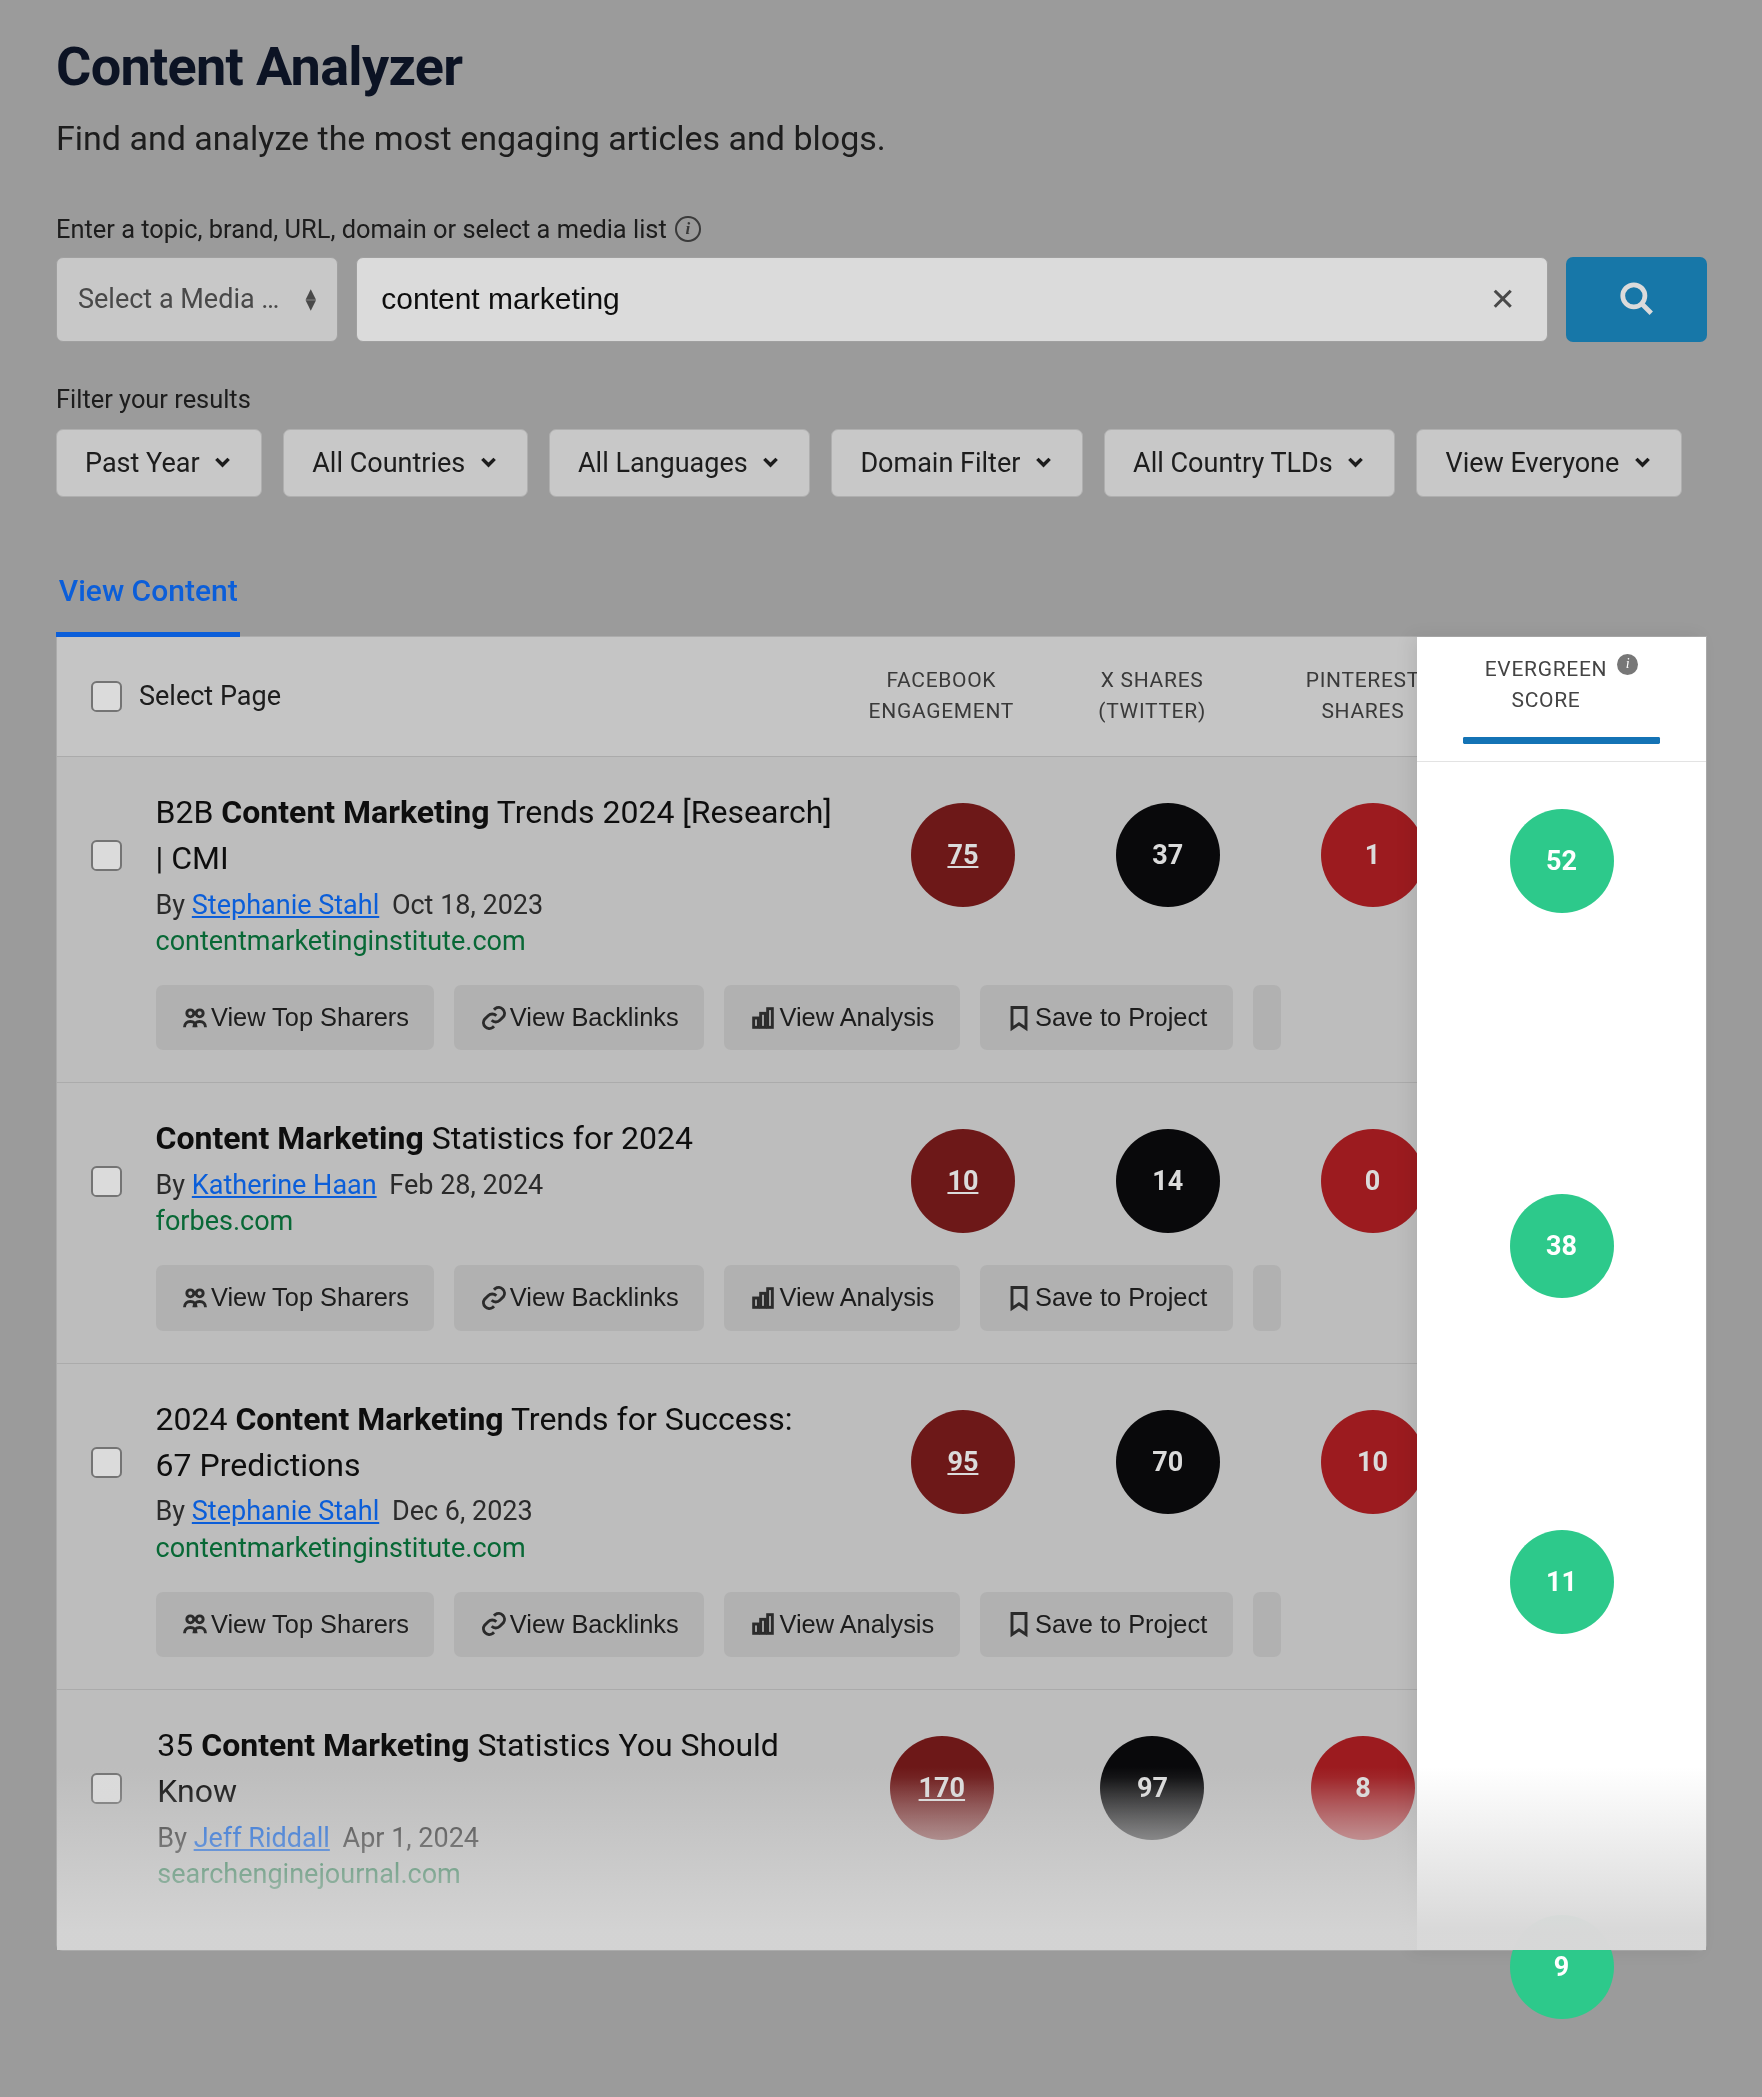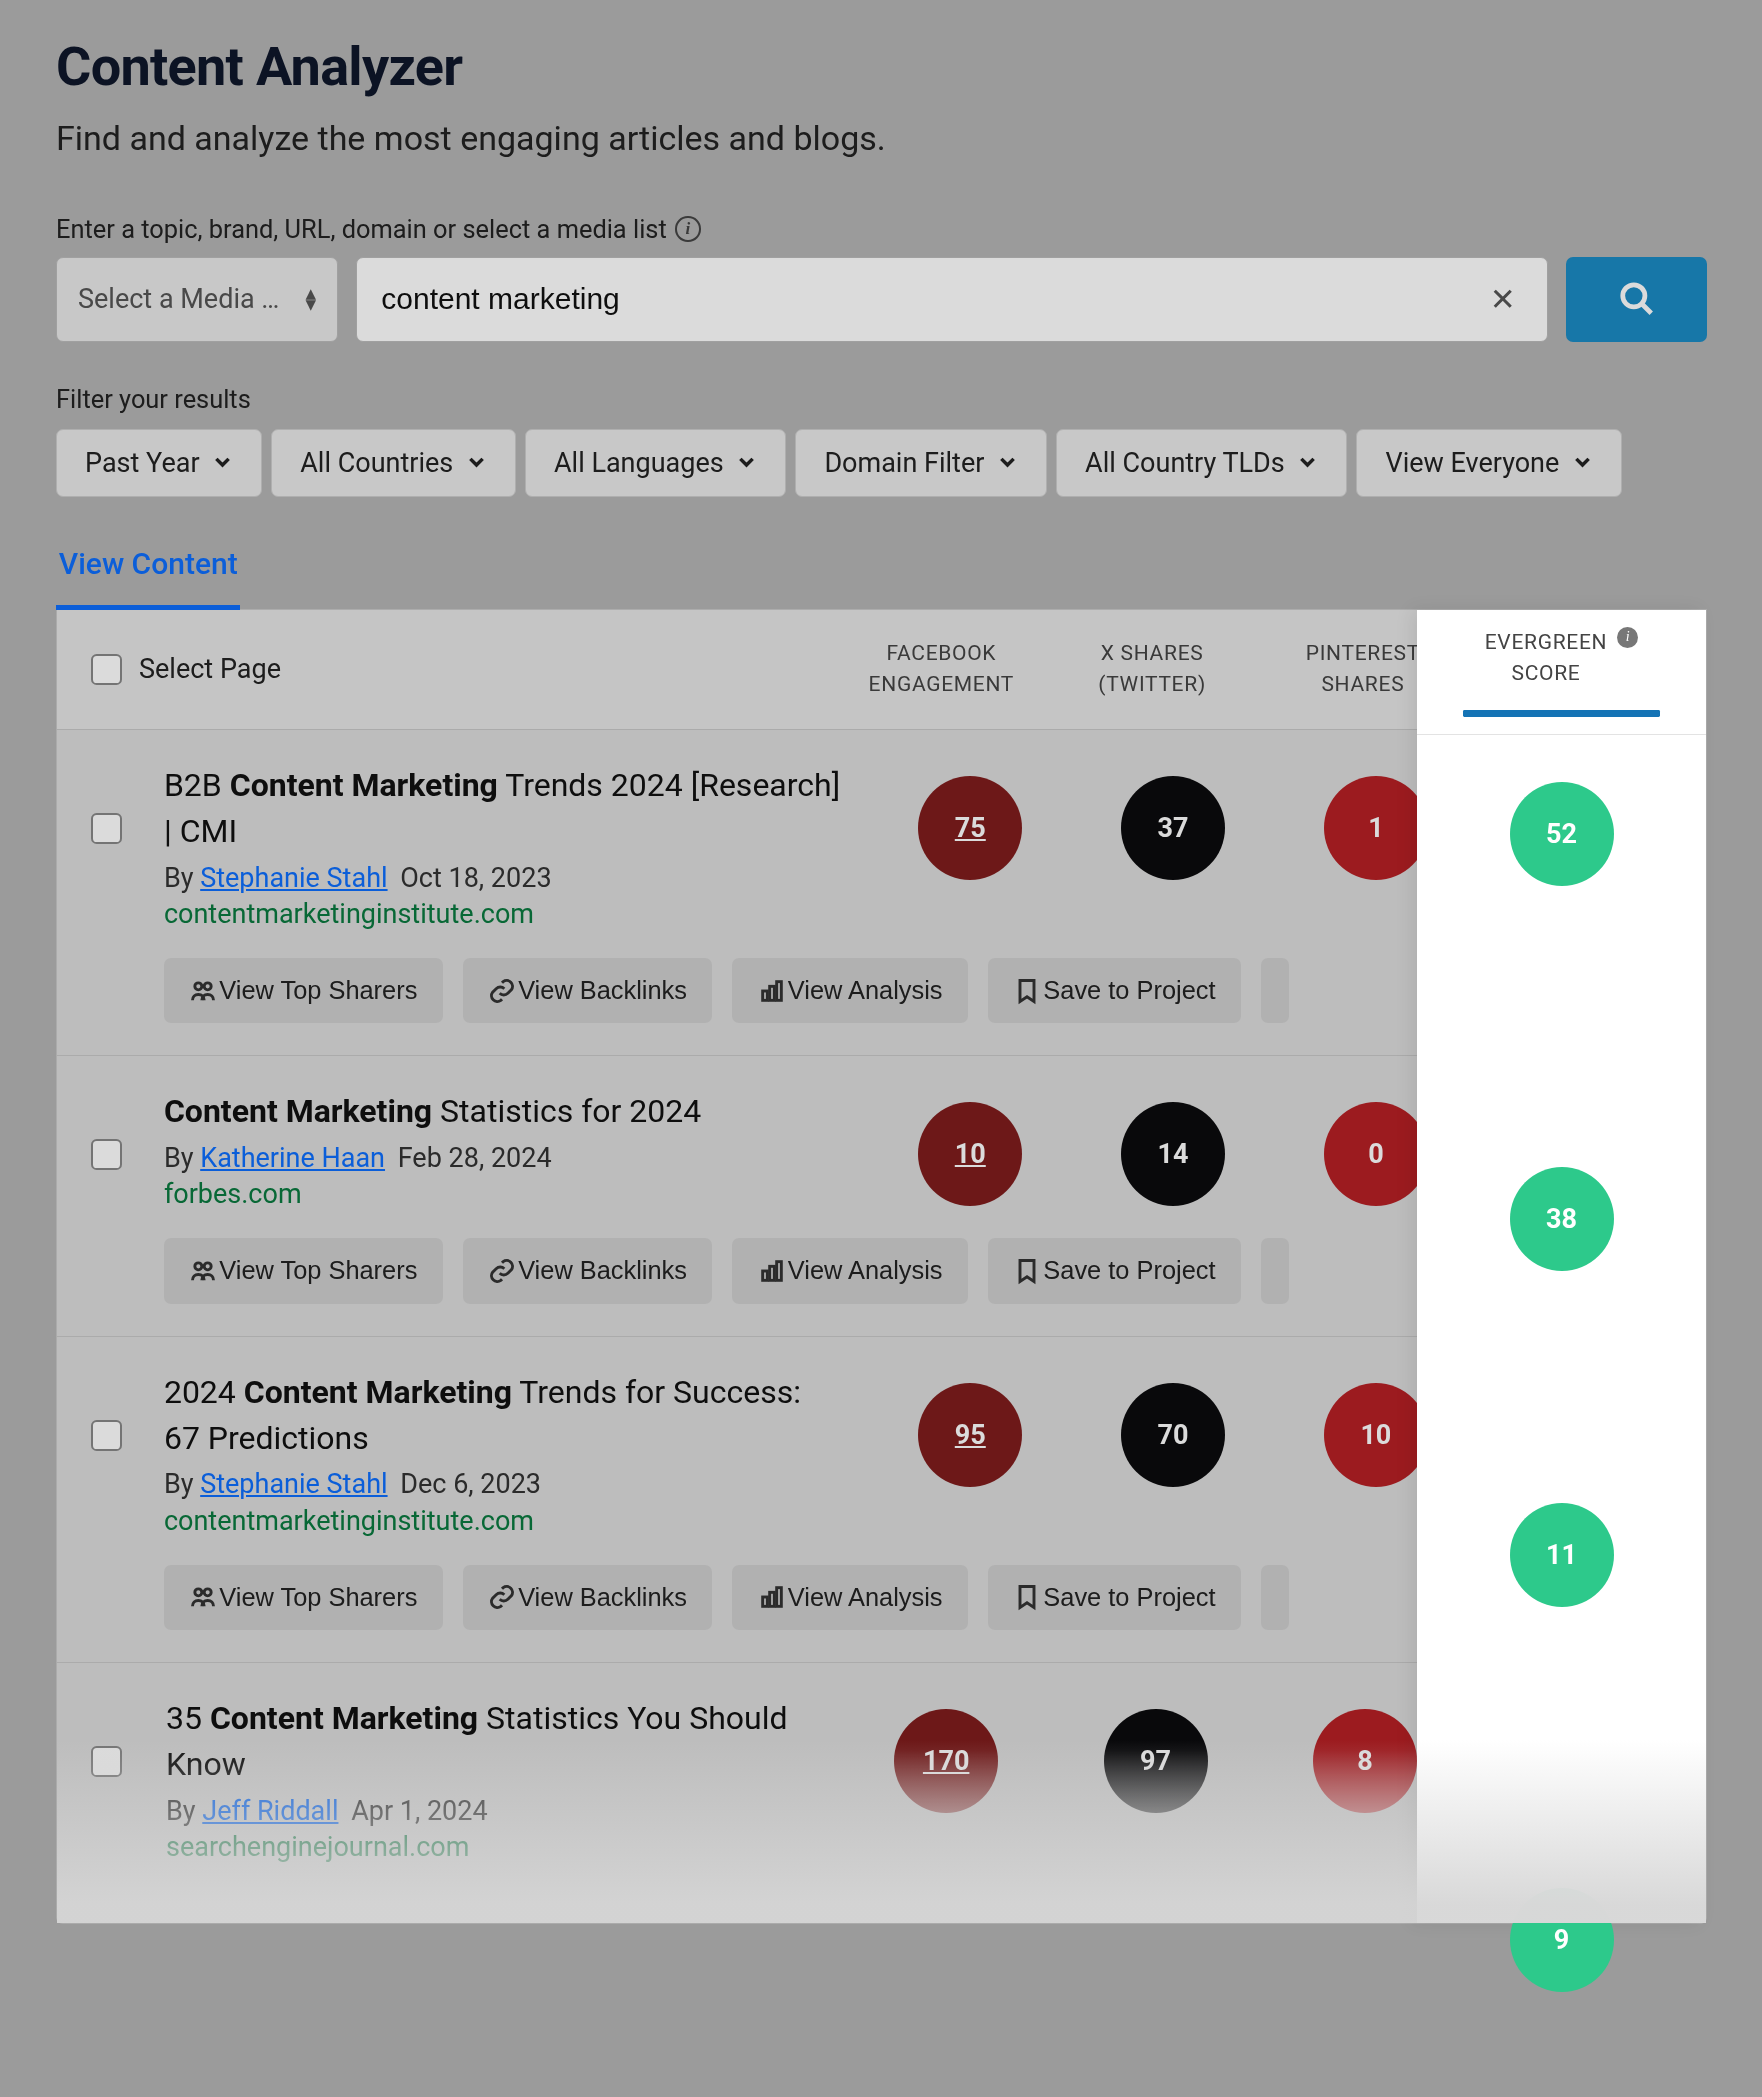--- a/index.html
+++ b/index.html
@@ -81,21 +81,21 @@
   .clear-x {
     font-size:31px;color:#555;cursor:pointer;padding:0 7px;
   }
   .search-btn {
     width:141px;background:#1b8bc4;border:none;border-radius:7px;
     display:flex;align-items:center;justify-content:center;
     cursor:pointer;
   }
   .search-btn svg { width:38px;height:38px;stroke:#fff;fill:none;stroke-width:3; }
   .filter-label { font-size:25.4px;color:#222;margin-bottom:15.5px; }
-  .filters-row { display:flex;gap:9px;flex-wrap:wrap;margin-bottom:49px; }
+  .filters-row { display:flex;gap:21px;flex-wrap:wrap;margin-bottom:76px; }
   .filter-pill {
     background:#e9e9e9;border:1.4px solid #ccc;border-radius:7px;
     padding:17px 28px;font-size:27px;color:#222;display:flex;align-items:center;gap:12.7px;
     cursor:pointer;
   }
   .chev { display:inline-block; }
   .chev svg { width:21px;height:21px;stroke:#222;fill:none;stroke-width:4; }
   .tabs { display:flex;gap:60px;border-bottom:1.4px solid #c9c9c9;margin-bottom:0; }
   .tab {
     font-size:30px;padding:0 2.8px 24px 2.8px;cursor:pointer;color:#555;
@@ -128,21 +128,21 @@
     width:21px;height:21px;border-radius:50%;background:#777;color:#fff;display:inline-flex;align-items:center;justify-content:center;font-size:14px;font-style:italic;font-family:Georgia,serif;
   }
   .sort-underline {
     height:7px;background:#1473b5;width:197px;margin:20px auto 0 auto;border-radius:1.4px;
   }
   .result-row {
     display:flex;align-items:flex-start;border-bottom:1.4px solid #c7c7c7;
     padding:32px 0 32px 34px;background:#dcdcdc;
   }
   .row-check-col { width:69px;display:flex;align-items:flex-start;padding-top:51px; }
-  .row-main { width:705px;padding-right:28px;margin-left:9px; }
+  .row-main { width:705px;padding-right:28px; }
   .row-title { font-size:32px;color:#111;line-height:1.45;margin-bottom:7px; }
   .row-title b { font-weight:700; }
   .byline { font-size:27px;color:#333;margin-bottom:4.2px; }
   .byline a { color:#0d6efd;text-decoration:underline; }
   .byline .date { margin-left:12.7px; }
   .domain { font-size:27px;color:#0a7a3f;margin-bottom:28px; }
   .row-actions { display:flex;gap:20px;flex-wrap:nowrap; }
   .action-btn {
     background:#cfcfcf;border:none;border-radius:7px;
     padding:18.3px 25.4px;font-size:25.4px;color:#222;display:flex;align-items:center;gap:2px;cursor:pointer;

